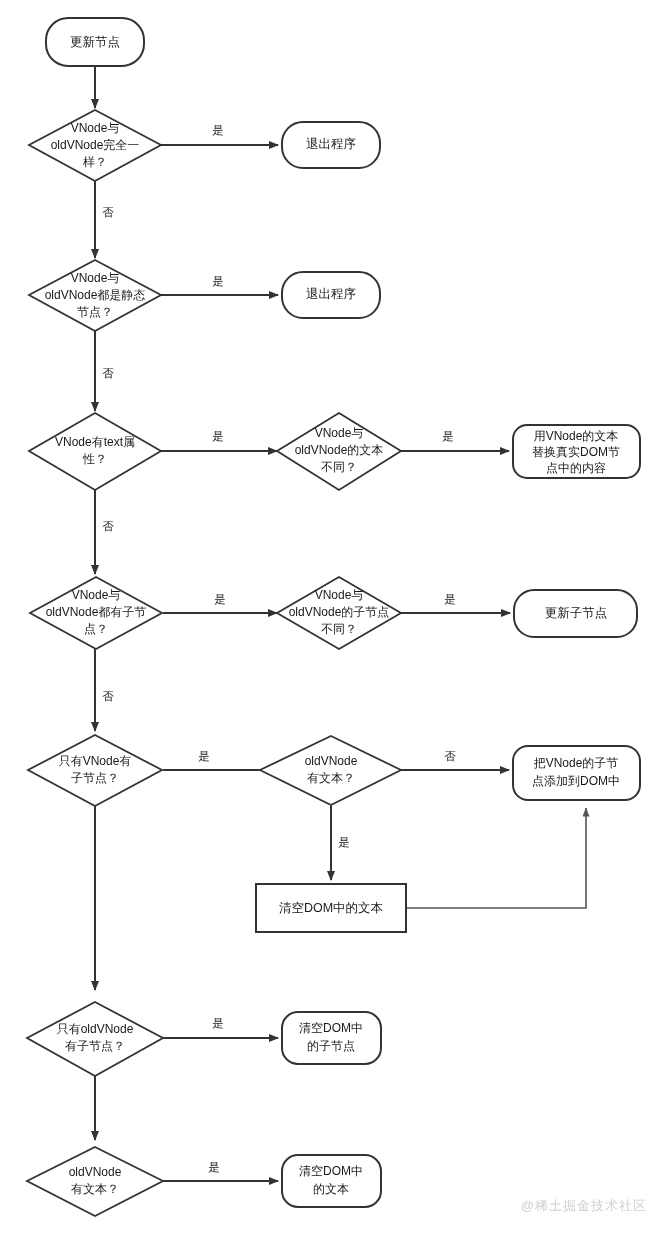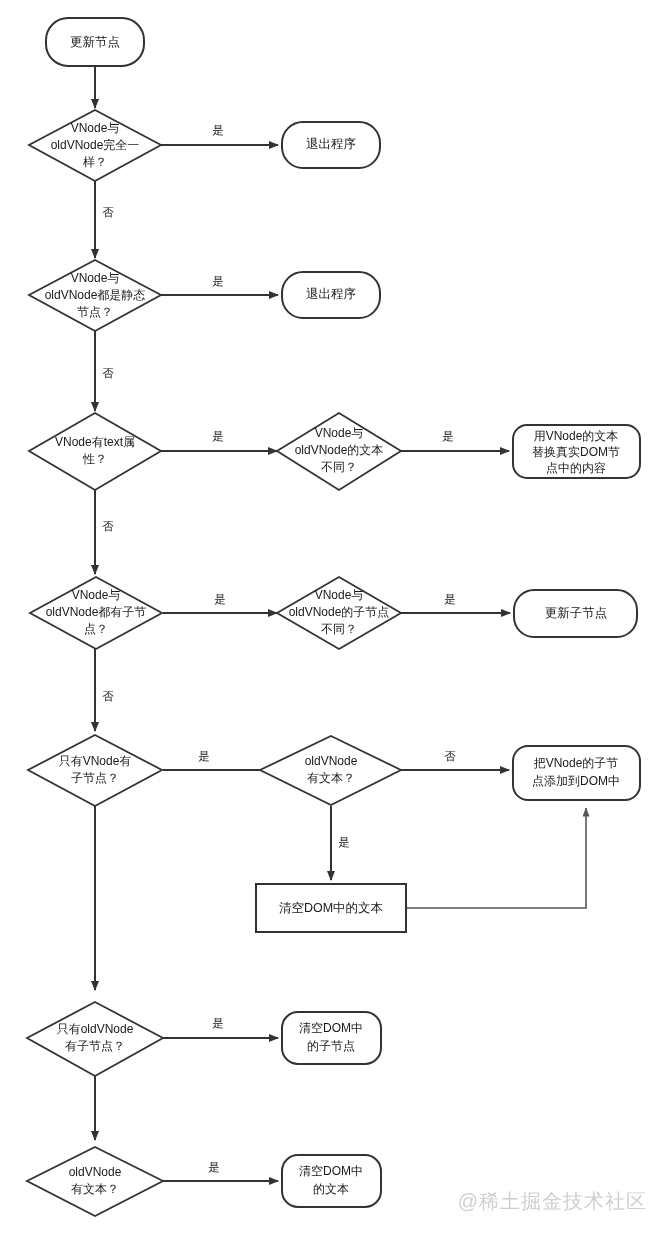--- a/index.html
+++ b/index.html
@@ -52,21 +52,21 @@
     font-size: 11.5px;
     fill: #1a1a1a;
     text-anchor: middle;
     dominant-baseline: middle;
   }
   .watermark {
     position: absolute;
     right: 20px;
     bottom: 22px;
     font-family: "Liberation Sans", sans-serif;
-    font-size: 20px;
+    font-size: 13px;
     color: #cfcfcf;
     letter-spacing: 1px;
     user-select: none;
   }
 </style>
 </head>
 <body>
 
 <svg id="flowchart" viewBox="0 0 667 1237">
   <defs>

